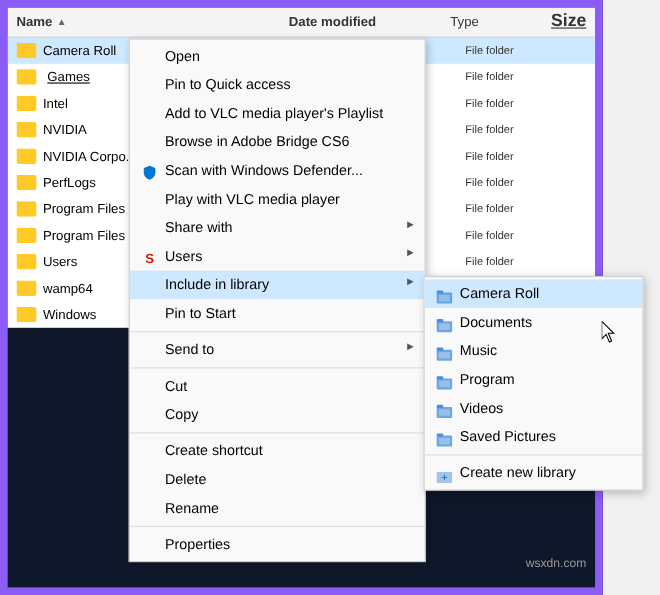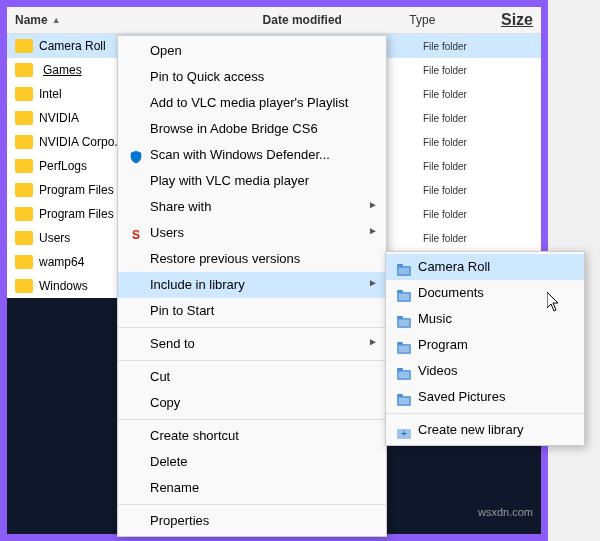--- a/index.html
+++ b/index.html
@@ -346,23 +346,20 @@
       </div>
       <div class="menu-item">
         <span>Share with</span>
         <span class="arrow-right">►</span>
       </div>
       <div class="menu-item">
         <span class="icon-left snagit-icon">S</span>
         <span>Users</span>
         <span class="arrow-right">►</span>
       </div>
-      <div class="menu-item">
-        <span>Restore previous versions</span>
-      </div>
       <div class="menu-item highlighted">
         <span>Include in library</span>
         <span class="arrow-right">►</span>
       </div>
       <div class="menu-item">
         <span>Pin to Start</span>
       </div>
       <div class="menu-divider"></div>
       <div class="menu-item">
         <span>Send to</span>

